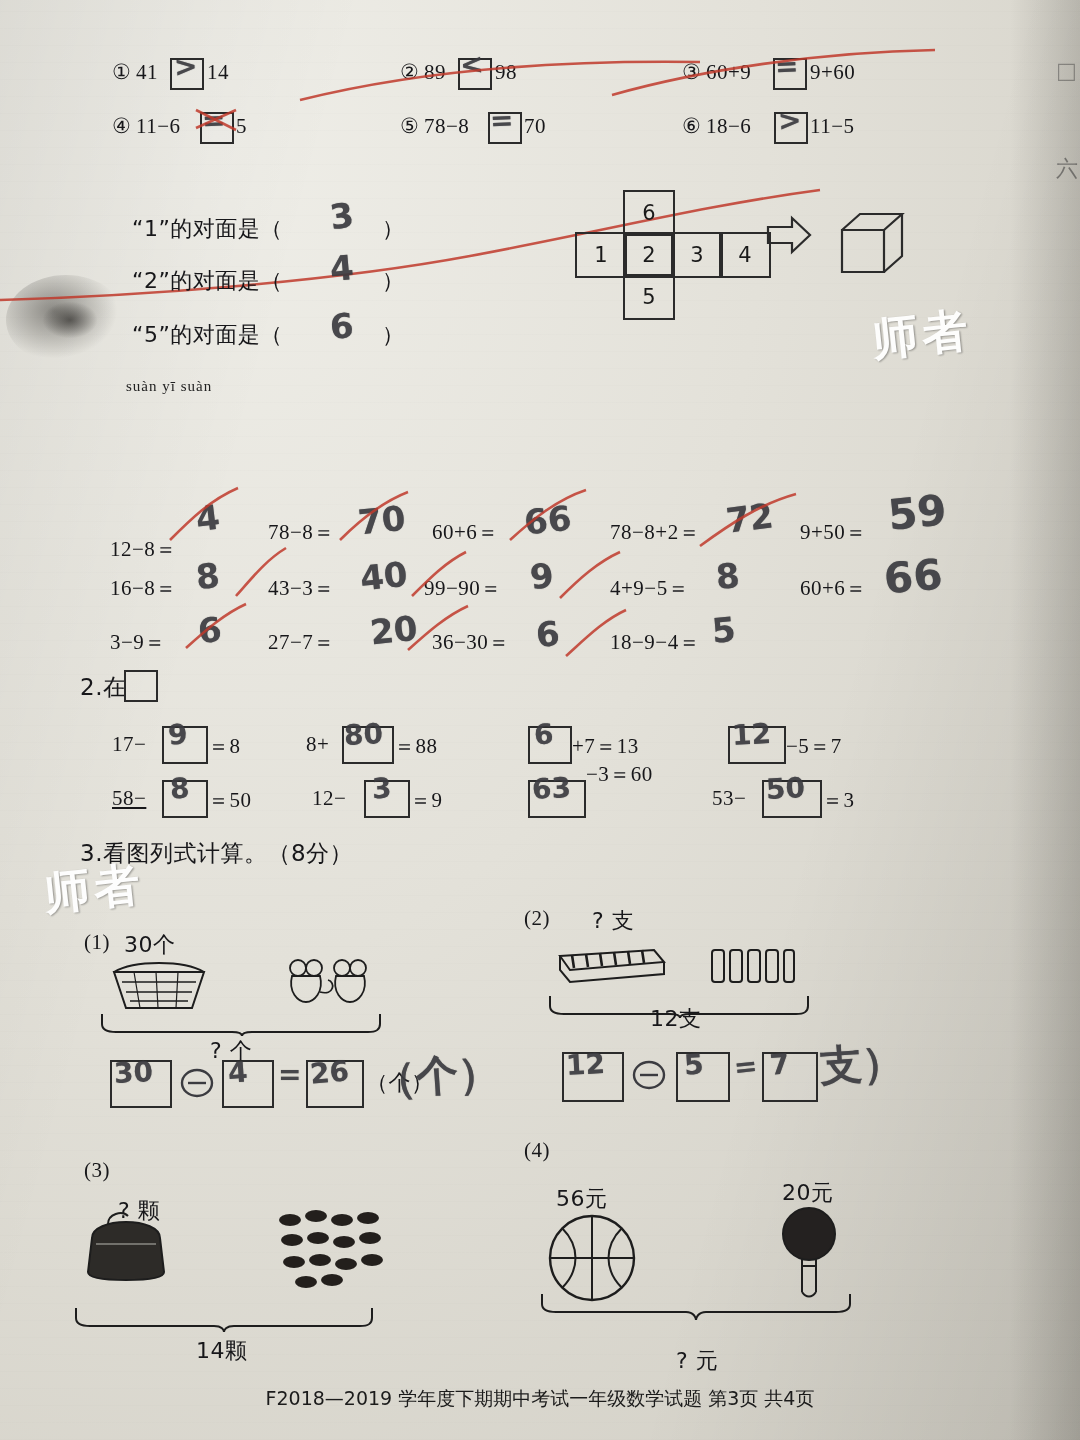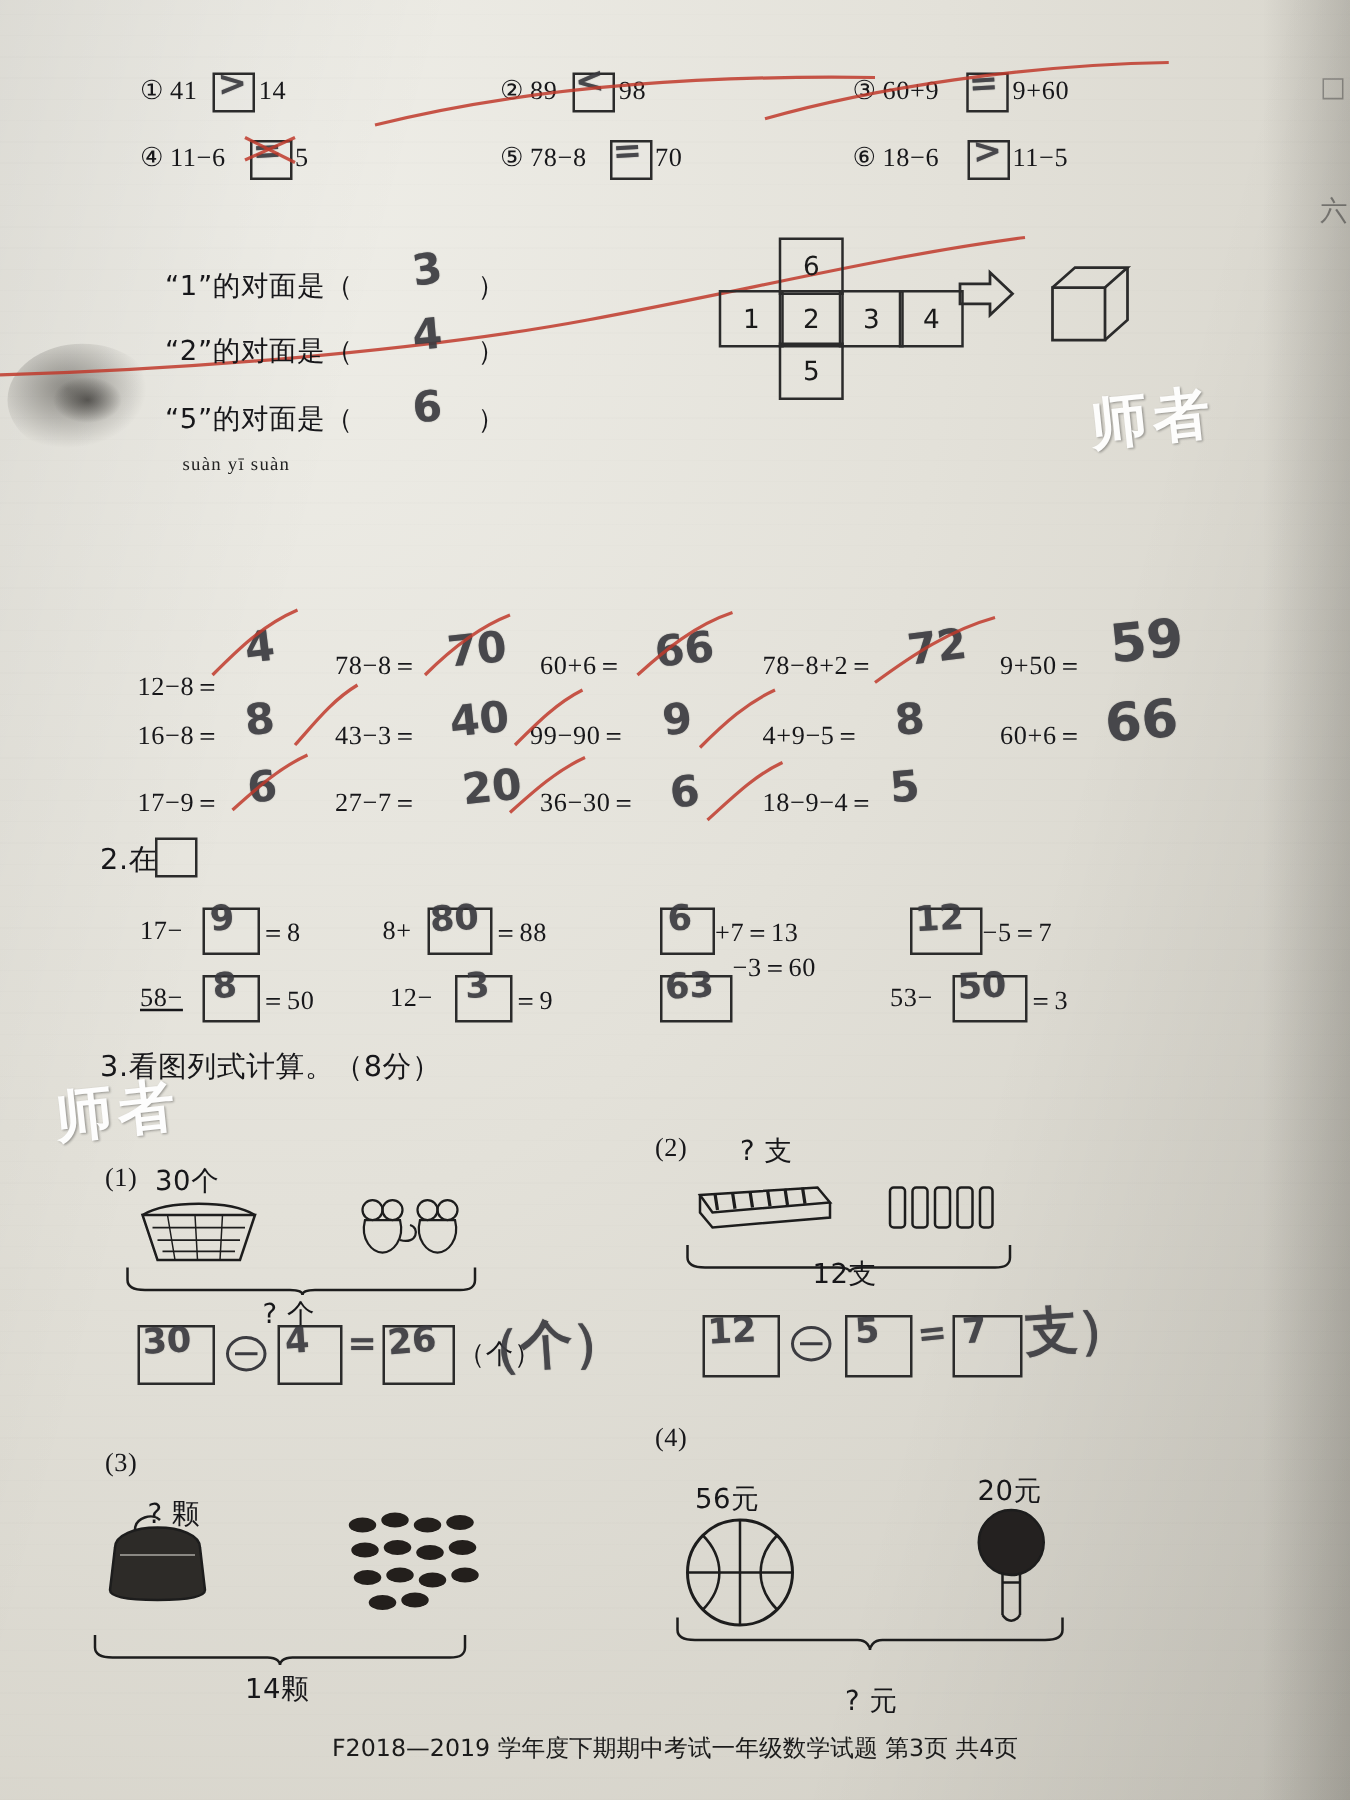--- a/index.html
+++ b/index.html
@@ -190,21 +190,21 @@
     <svg width="82" height="76" viewBox="0 0 82 76">
       <path d="M6,24 L48,24 L48,66 L6,66 Z" fill="none" stroke="#2b2b2b" stroke-width="2.2"></path>
       <path d="M6,24 L24,8 L66,8 L48,24" fill="none" stroke="#2b2b2b" stroke-width="2.2"></path>
       <path d="M66,8 L66,50 L48,66" fill="none" stroke="#2b2b2b" stroke-width="2.2"></path>
     </svg>
   </div>
 
   <span class="stamp" style="left:872px;top:304px;">师者</span>
   <span class="stamp" style="left:44px;top:858px;">师者</span>
 
-  <span class="pinyin" style="left:126px;top:364px;margin-left:20px;">suàn  yī  suàn</span>
+  <span class="pinyin" style="left:126px;top:378px;">suàn  yī  suàn</span>
 
 
   <span class="t" style="left:110px;top:518px;margin-top:17px;">12−8＝</span>
   <span class="hw" style="left:196px;top:498px;transform:rotate(-7deg);">4</span>
   <span class="t" style="left:268px;top:518px;">78−8＝</span>
   <span class="hw" style="left:358px;top:500px;transform:rotate(-6deg);">70</span>
   <span class="t" style="left:432px;top:518px;">60+6＝</span>
   <span class="hw" style="left:524px;top:500px;transform:rotate(-6deg);">66</span>
   <span class="t" style="left:610px;top:518px;">78−8+2＝</span>
   <span class="hw" style="left:726px;top:498px;transform:rotate(-7deg);">72</span>
@@ -215,21 +215,21 @@
   <span class="hw" style="left:196px;top:556px;transform:rotate(-6deg);">8</span>
   <span class="t" style="left:268px;top:574px;">43−3＝</span>
   <span class="hw" style="left:360px;top:556px;transform:rotate(-6deg);">40</span>
   <span class="t" style="left:424px;top:574px;">99−90＝</span>
   <span class="hw" style="left:530px;top:556px;transform:rotate(-6deg);">9</span>
   <span class="t" style="left:610px;top:574px;">4+9−5＝</span>
   <span class="hw" style="left:716px;top:556px;transform:rotate(-5deg);">8</span>
   <span class="t" style="left:800px;top:574px;">60+6＝</span>
   <span class="hw lg" style="left:884px;top:552px;transform:rotate(-5deg);">66</span>
 
-  <span class="t" style="left:110px;top:628px;">17−9＝</span>
+  <span class="t" style="left:110px;top:628px;">3−9＝</span>
   <span class="hw" style="left:198px;top:610px;transform:rotate(-6deg);">6</span>
   <span class="t" style="left:268px;top:628px;">27−7＝</span>
   <span class="hw" style="left:370px;top:610px;transform:rotate(-6deg);">20</span>
   <span class="t" style="left:432px;top:628px;">36−30＝</span>
   <span class="hw" style="left:536px;top:614px;transform:rotate(-6deg);">6</span>
   <span class="t" style="left:610px;top:628px;">18−9−4＝</span>
   <span class="hw" style="left:712px;top:610px;transform:rotate(-5deg);">5</span>
 
   <svg class="redcurve" style="left:0;top:0;width:1080px;height:1440px;">
     <path d="M170,540 C190,520 210,500 238,488"></path>

